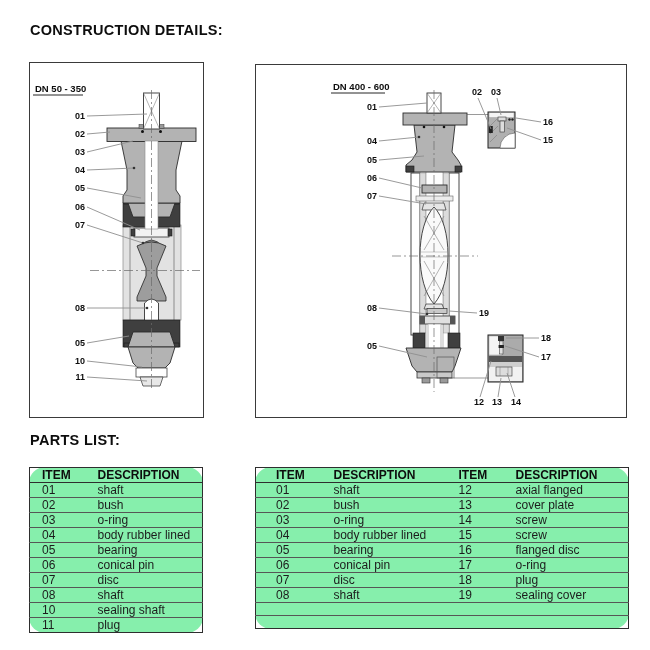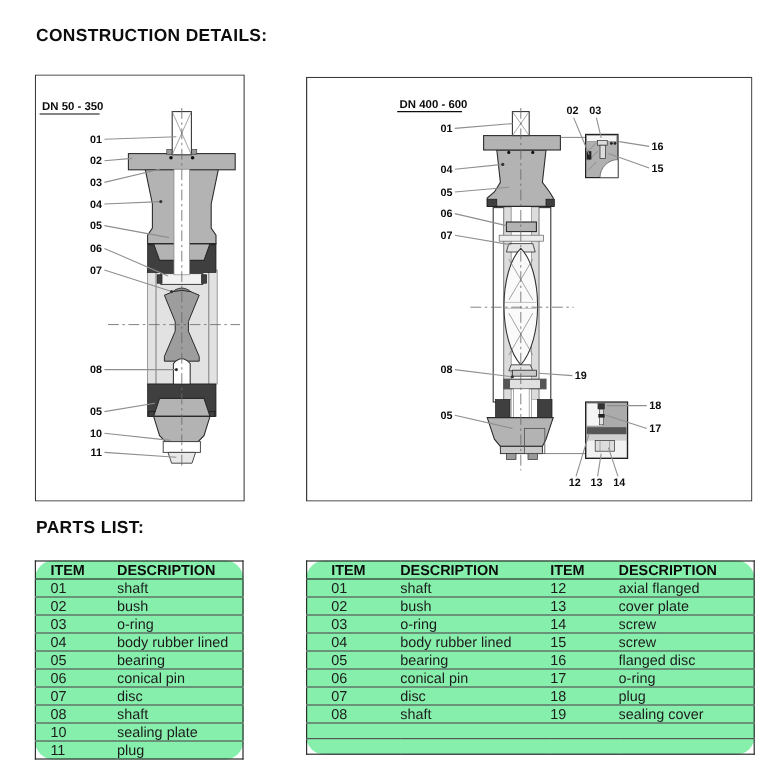--- a/index.html
+++ b/index.html
@@ -313,21 +313,21 @@
       <tr>
         <td>07</td>
         <td>disc</td>
       </tr>
       <tr>
         <td>08</td>
         <td>shaft</td>
       </tr>
       <tr>
         <td>10</td>
-        <td>sealing plate</td>
+        <td>sealing shaft</td>
       </tr>
       <tr>
         <td>11</td>
         <td>plug</td>
       </tr>
     </tbody>
 </table>
 
 <table id="table-right" class="ptable">
   <colgroup>

